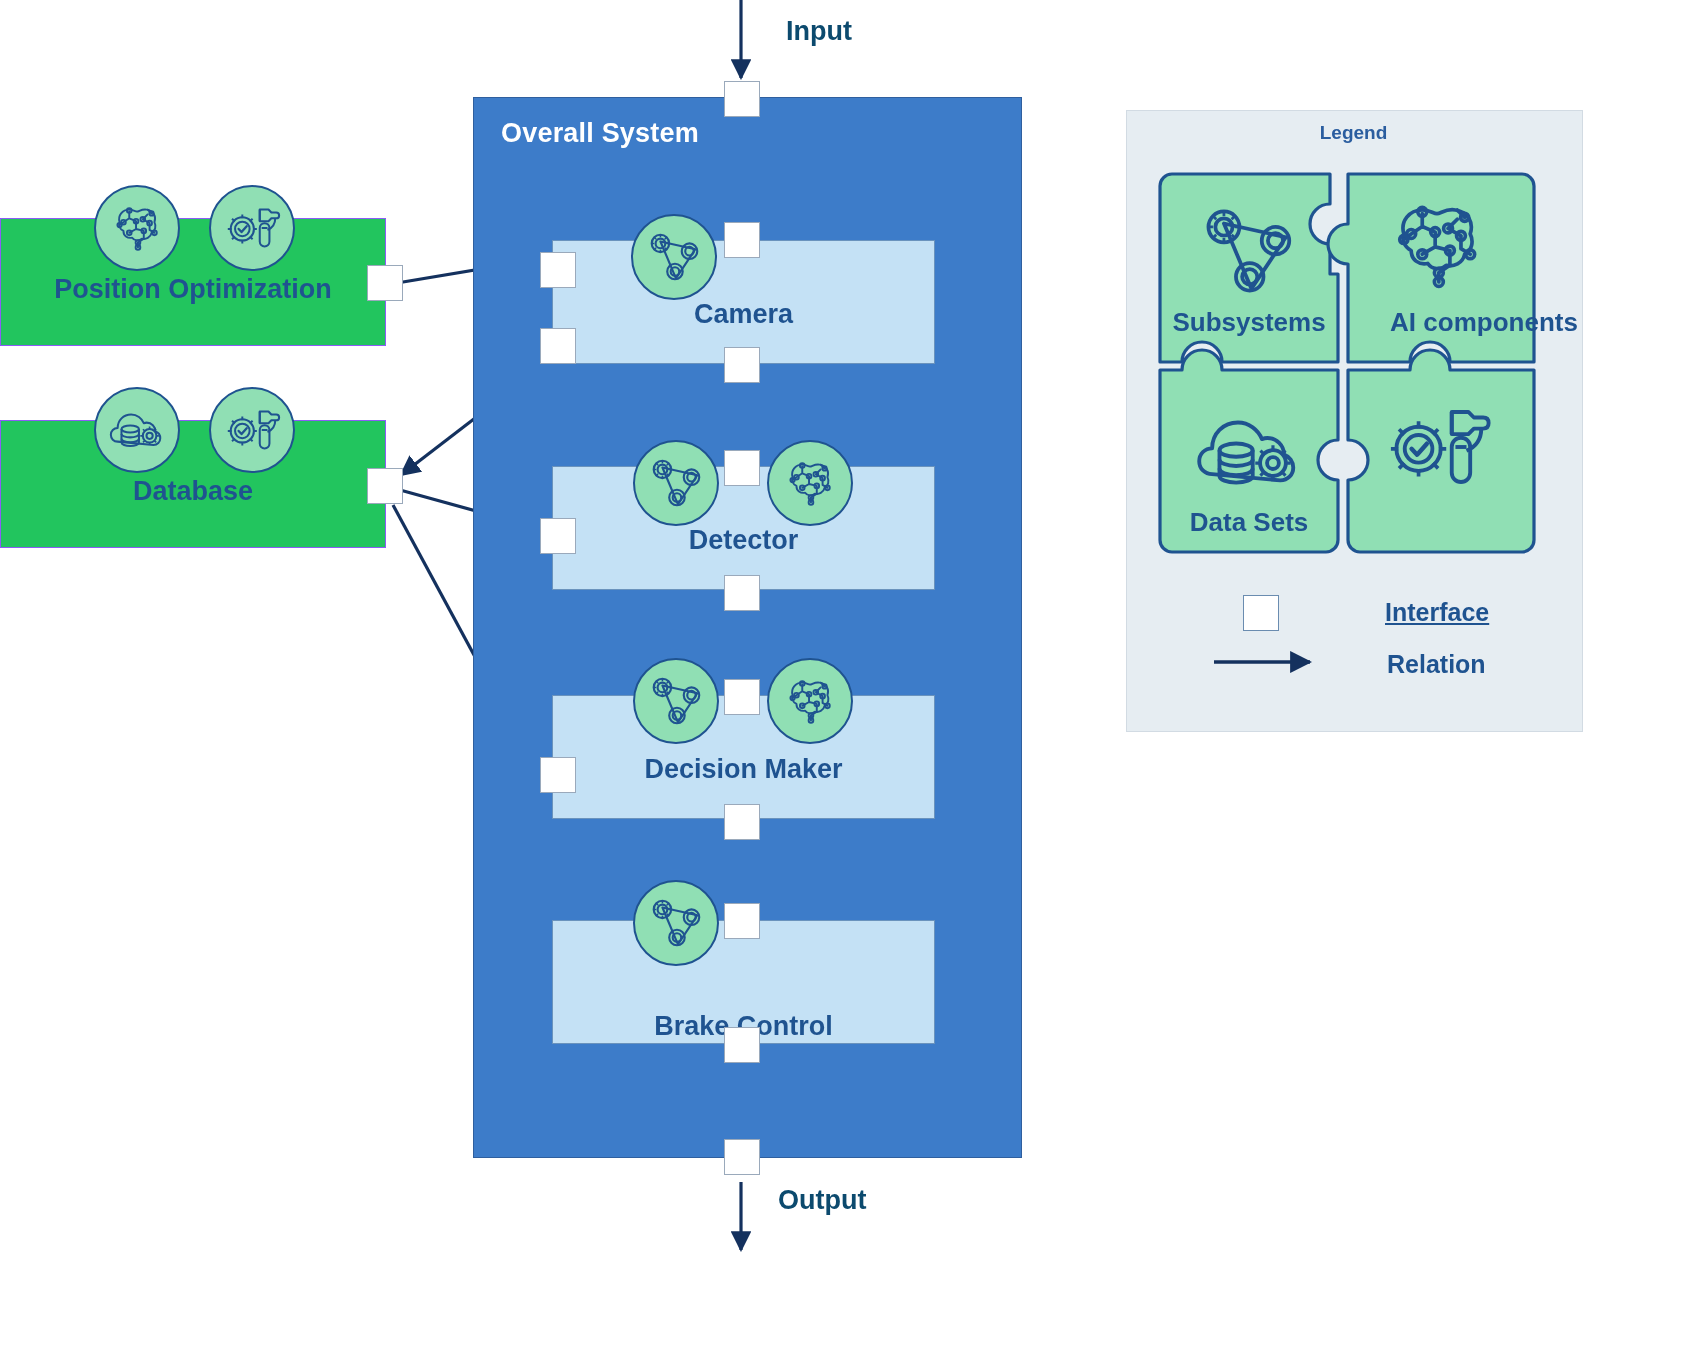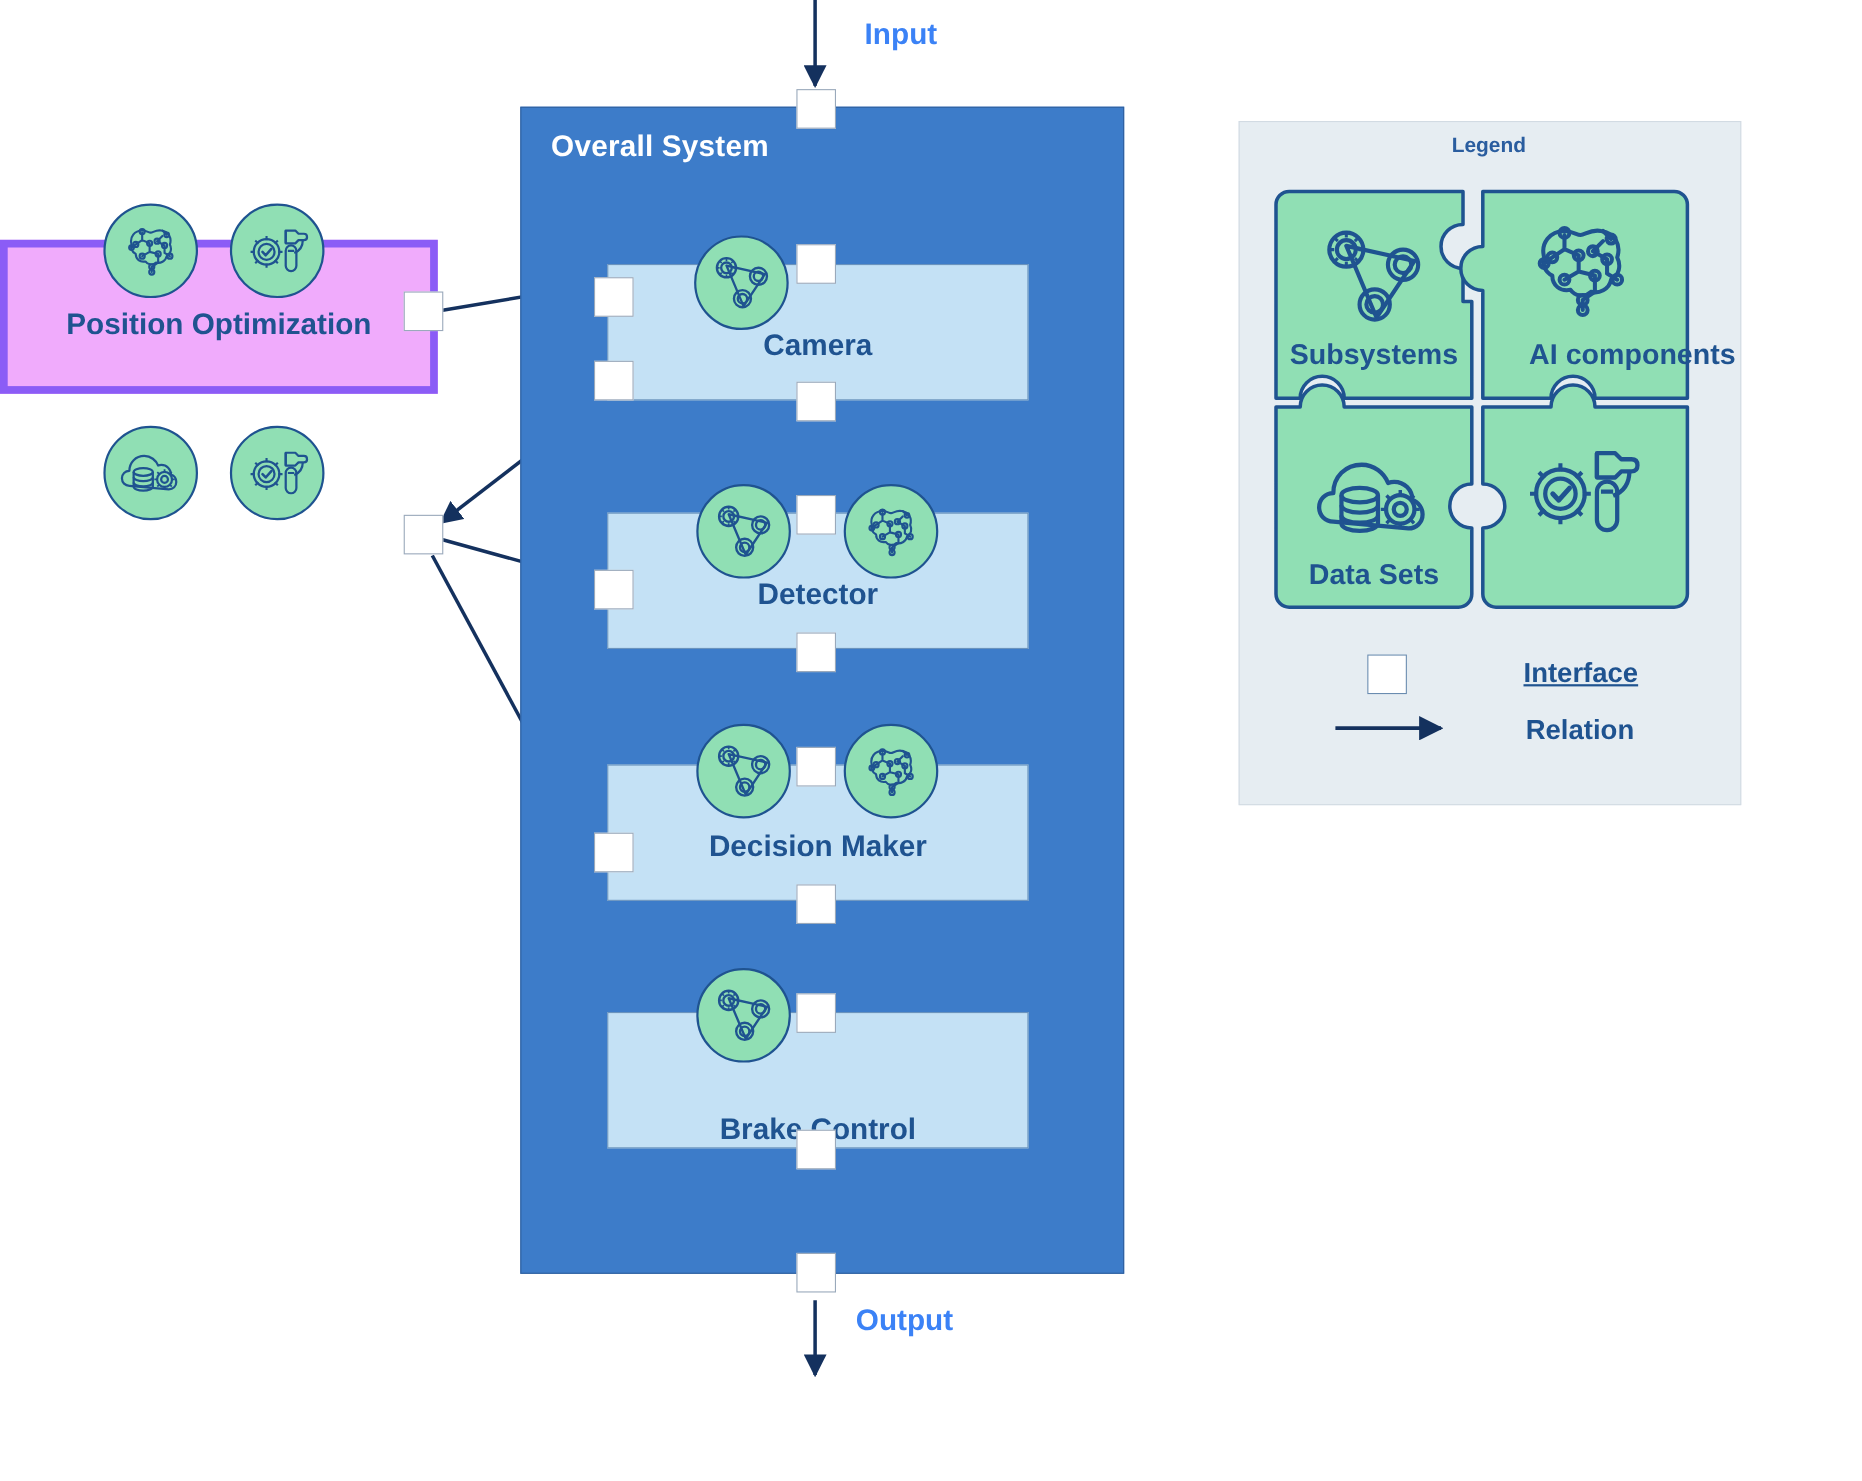--- a/index.html
+++ b/index.html
@@ -9,35 +9,35 @@
   svg.layer{position:absolute;left:0;top:0;width:1693px;height:1346px;overflow:visible;}
 
   
   .sysbox{position:absolute;background:#3d7cc9;border:1px solid #2f5f9e;}
   .sys-title{position:absolute;color:#ffffff;font-weight:bold;font-size:27px;letter-spacing:.2px;}
 
   .subbox{position:absolute;background:#c4e1f5;border:1px solid #6a93bd;}
   .sub-label{position:absolute;width:100%;text-align:center;color:#1f5390;
              font-weight:bold;font-size:27px;}
 
-  .extbox{position:absolute;background:#f0abfc;border:7px solid #8b5cf6;}
+  .extbox{position:absolute;background:#22c55e;border:1px solid #8b5cf6;}
   .ext-label{position:absolute;width:100%;text-align:center;color:#1f5390;
              font-weight:bold;font-size:27px;}
 
   
   .iface{position:absolute;width:34px;height:34px;background:#ffffff;border:1px solid #9aa9bb;}
 
   
   .icirc{position:absolute;width:86px;height:86px;border-radius:50%;
          background:#90dfb4;border:2px solid #1f5390;box-sizing:border-box;
          display:flex;align-items:center;justify-content:center;}
   .icirc svg{width:62px;height:62px;}
 
   
-  .flabel{position:absolute;color:#3b82f6;font-weight:bold;font-size:27px;}
+  .flabel{position:absolute;color:#0c4a6e;font-weight:bold;font-size:27px;}
 
   
   .legend{position:absolute;background:#e6edf2;border:1px solid #d2dbe3;}
   .legend-title{position:absolute;width:100%;text-align:center;color:#2a5d9f;
                 font-weight:bold;font-size:19px;}
   .puzzle-wrap{position:absolute;}
   .pz-label{position:absolute;text-align:center;color:#1f5390;font-weight:bold;
             font-size:26px;line-height:1.08;}
   .lg-text{position:absolute;color:#1f5390;font-weight:bold;font-size:25px;}
   .lg-sq{position:absolute;width:34px;height:34px;background:#ffffff;border:1px solid #6a8cb0;}
@@ -221,20 +221,23 @@
         <use href="#ico-brain"></use>
       </svg>
   </div>
   <div class="icirc" style="left:209px;top:185px;">
     <svg viewBox="0 0 64 64">
         <use href="#ico-enabling"></use>
       </svg>
   </div>
   <div class="iface" style="left:367px;top:265px;"></div>
 
+  <div class="extbox" style="left:0px;top:420px;width:384px;height:126px;">
+    <div class="ext-label" style="left:0;top:55px;">Database</div>
+  </div>
   <div class="icirc" style="left:94px;top:387px;">
     <svg viewBox="0 0 64 64">
         <use href="#ico-dataset"></use>
       </svg>
   </div>
   <div class="icirc" style="left:209px;top:387px;">
     <svg viewBox="0 0 64 64">
         <use href="#ico-enabling"></use>
       </svg>
   </div>

